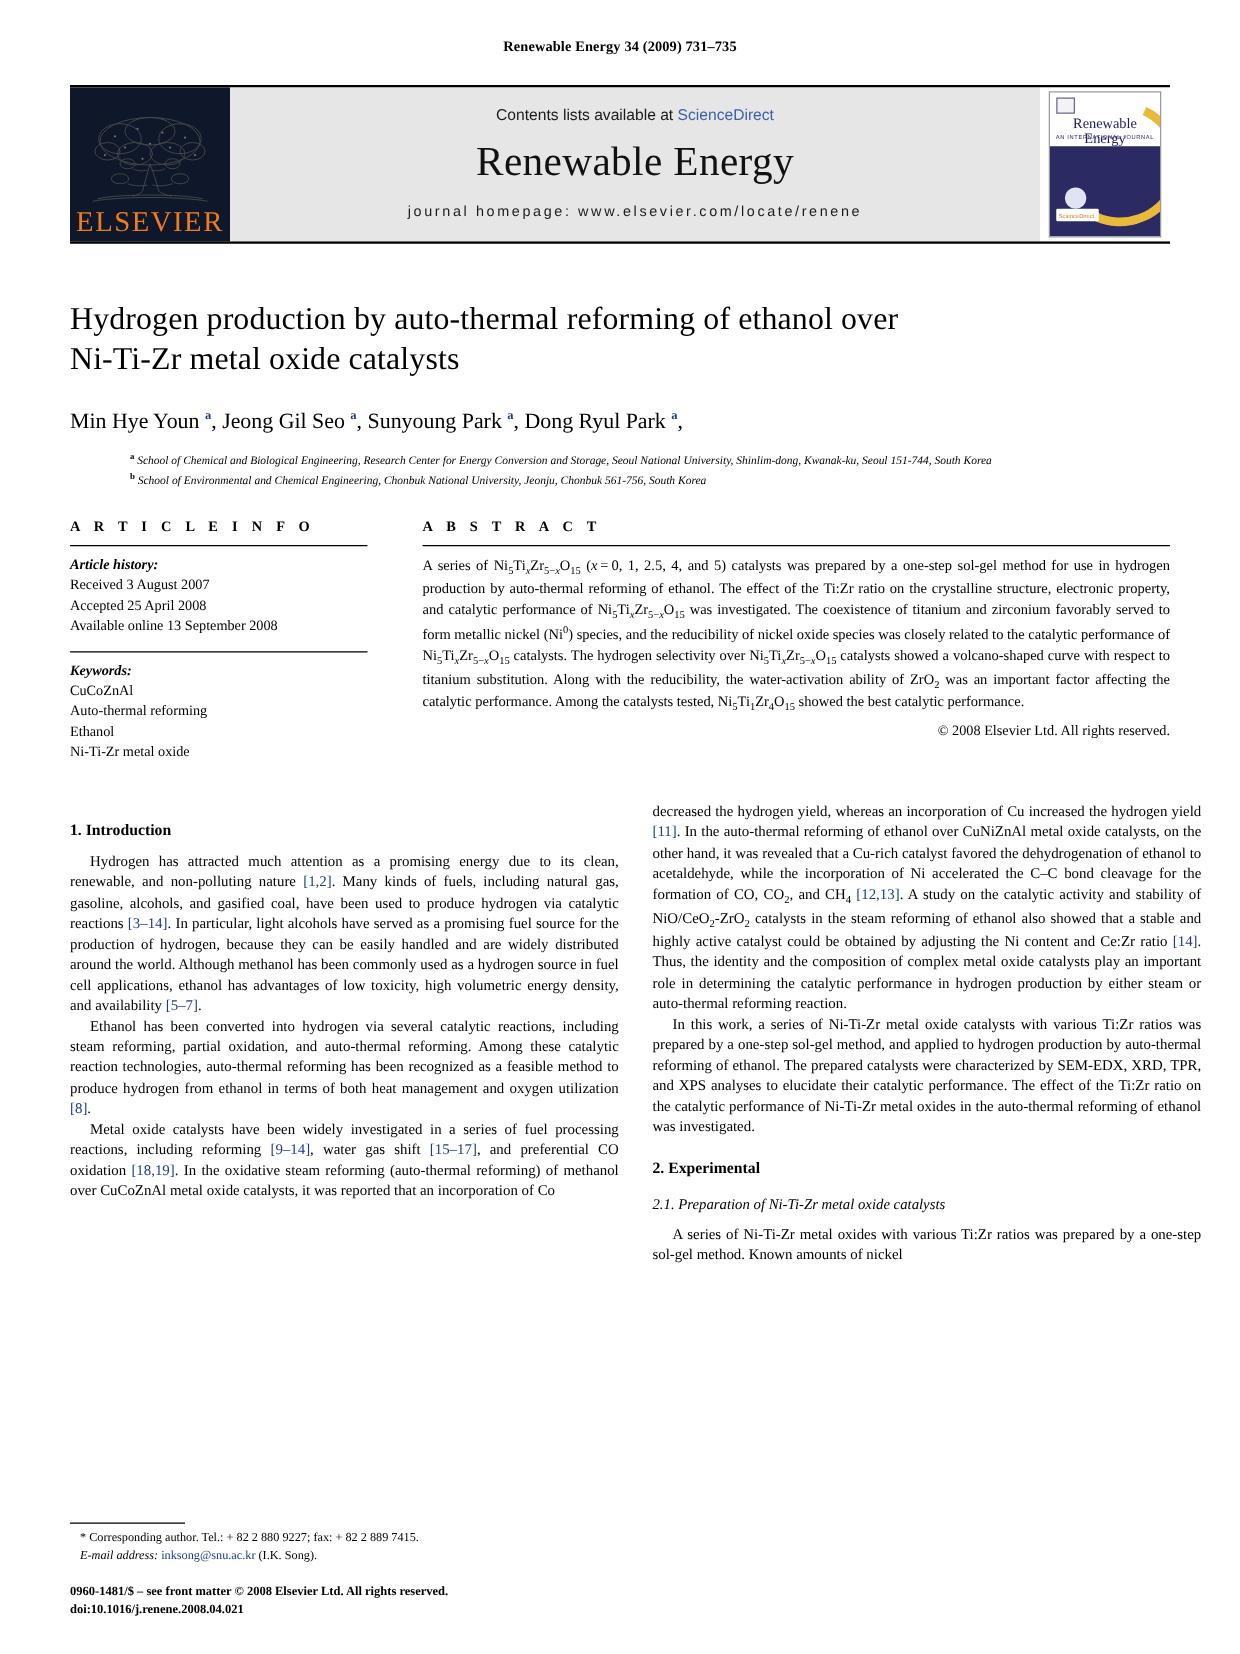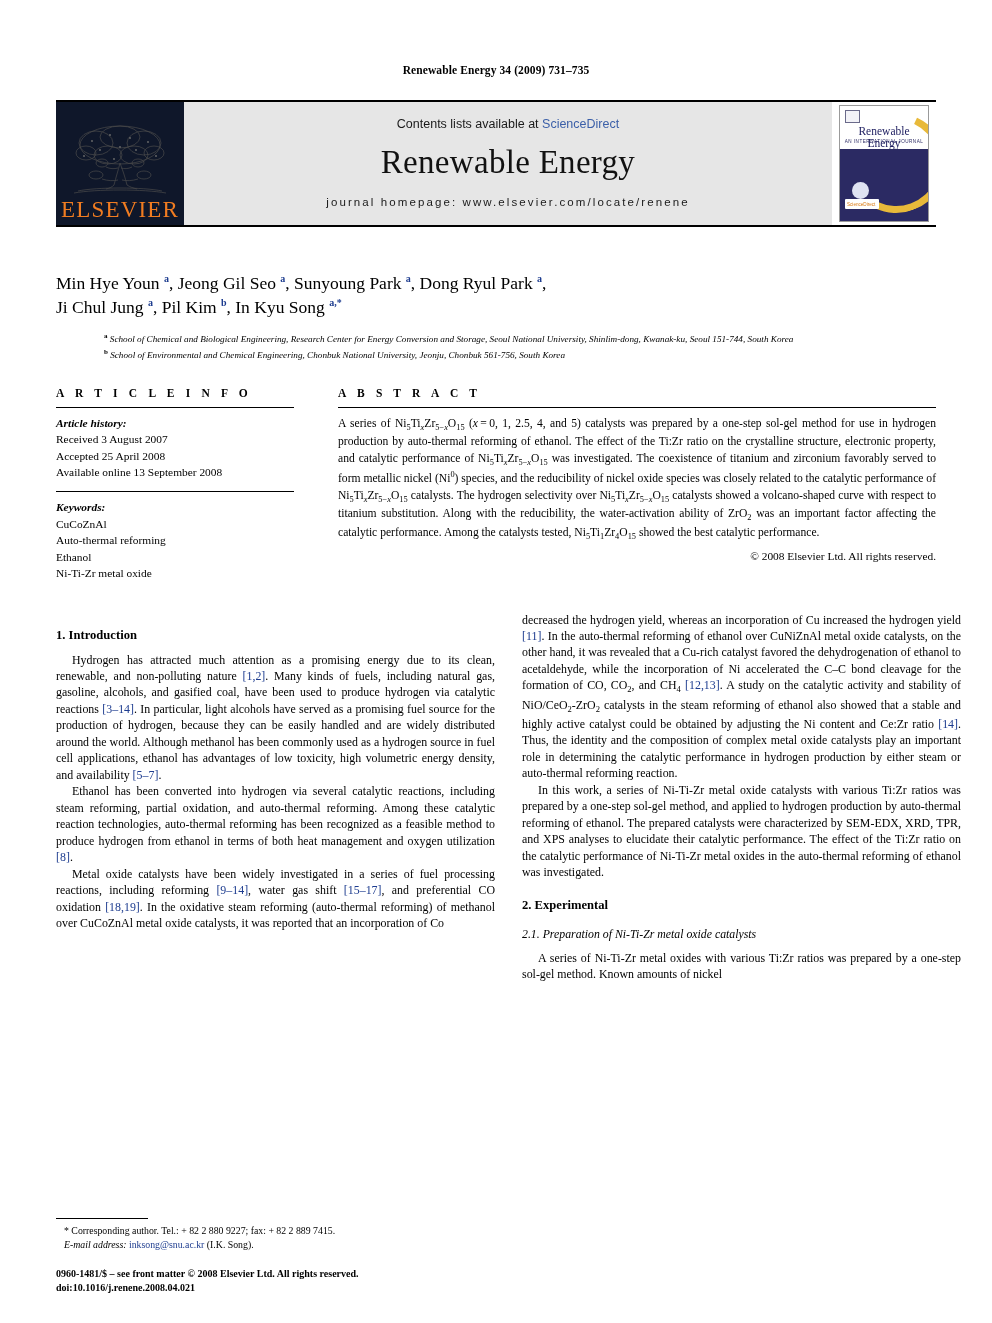--- a/index.html
+++ b/index.html
@@ -22,21 +22,21 @@
     position: relative;
     box-sizing: border-box;
     padding: 0 56px;
   }
 
   
   .running-head {
     text-align: center;
     font-size: 11.5px;
     font-weight: bold;
-    padding-top: 64px;
+    padding-top: 32px;
     letter-spacing: 0.1px;
   }
 
   
   .masthead {
     margin-top: 24px;
     border-top: 2.5px solid #000;
     border-bottom: 2.5px solid #000;
     display: flex;
     align-items: stretch;
@@ -385,24 +385,24 @@
         <div class="cover-navy"></div>
         <div class="cover-swoosh"></div>
         <div class="cover-logo-dot"></div>
         <div class="cover-foot-white"></div>
         <div class="cover-foot-txt">ScienceDirect</div>
       </div>
     </div>
   </div>
 
   <div class="title-block">
+    <h1 class="paper-title">Hydrogen production by auto-thermal reforming of ethanol over<br>Ni-Ti-Zr metal oxide catalysts</h1>
 
     <div class="authors">
       <span>Min Hye Youn <sup>a</sup>, Jeong Gil Seo <sup>a</sup>, Sunyoung Park <sup>a</sup>, Dong Ryul Park <sup>a</sup>,</span><br>
-      <span>Ji Chul Jung <sup>a</sup>, Pil Kim <sup>b</sup>, In Kyu Song <sup>a,*</sup></span>
     </div>
 
     <div class="affiliations">
       <div><sup>a</sup> <span>School of Chemical and Biological Engineering, Research Center for Energy Conversion and Storage, Seoul National University, Shinlim-dong, Kwanak-ku, Seoul 151-744, South Korea</span></div>
       <div><sup>b</sup> <span>School of Environmental and Chemical Engineering, Chonbuk National University, Jeonju, Chonbuk 561-756, South Korea</span></div>
     </div>
   </div>
 
   <div class="info-abstract">
 

